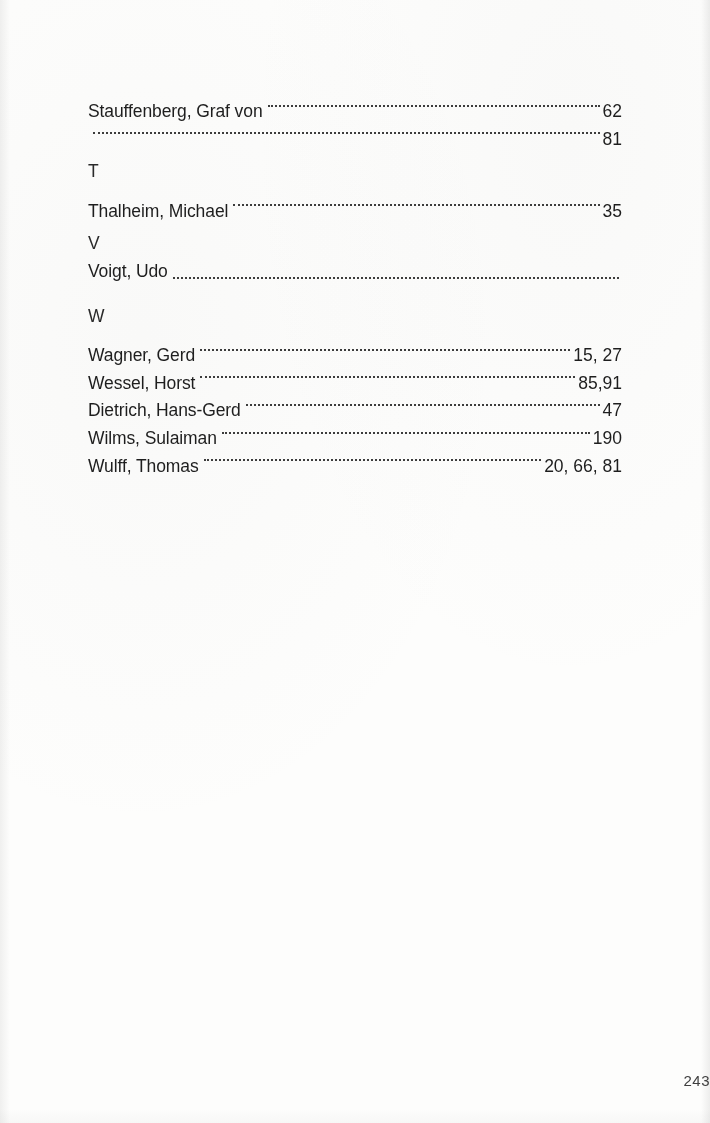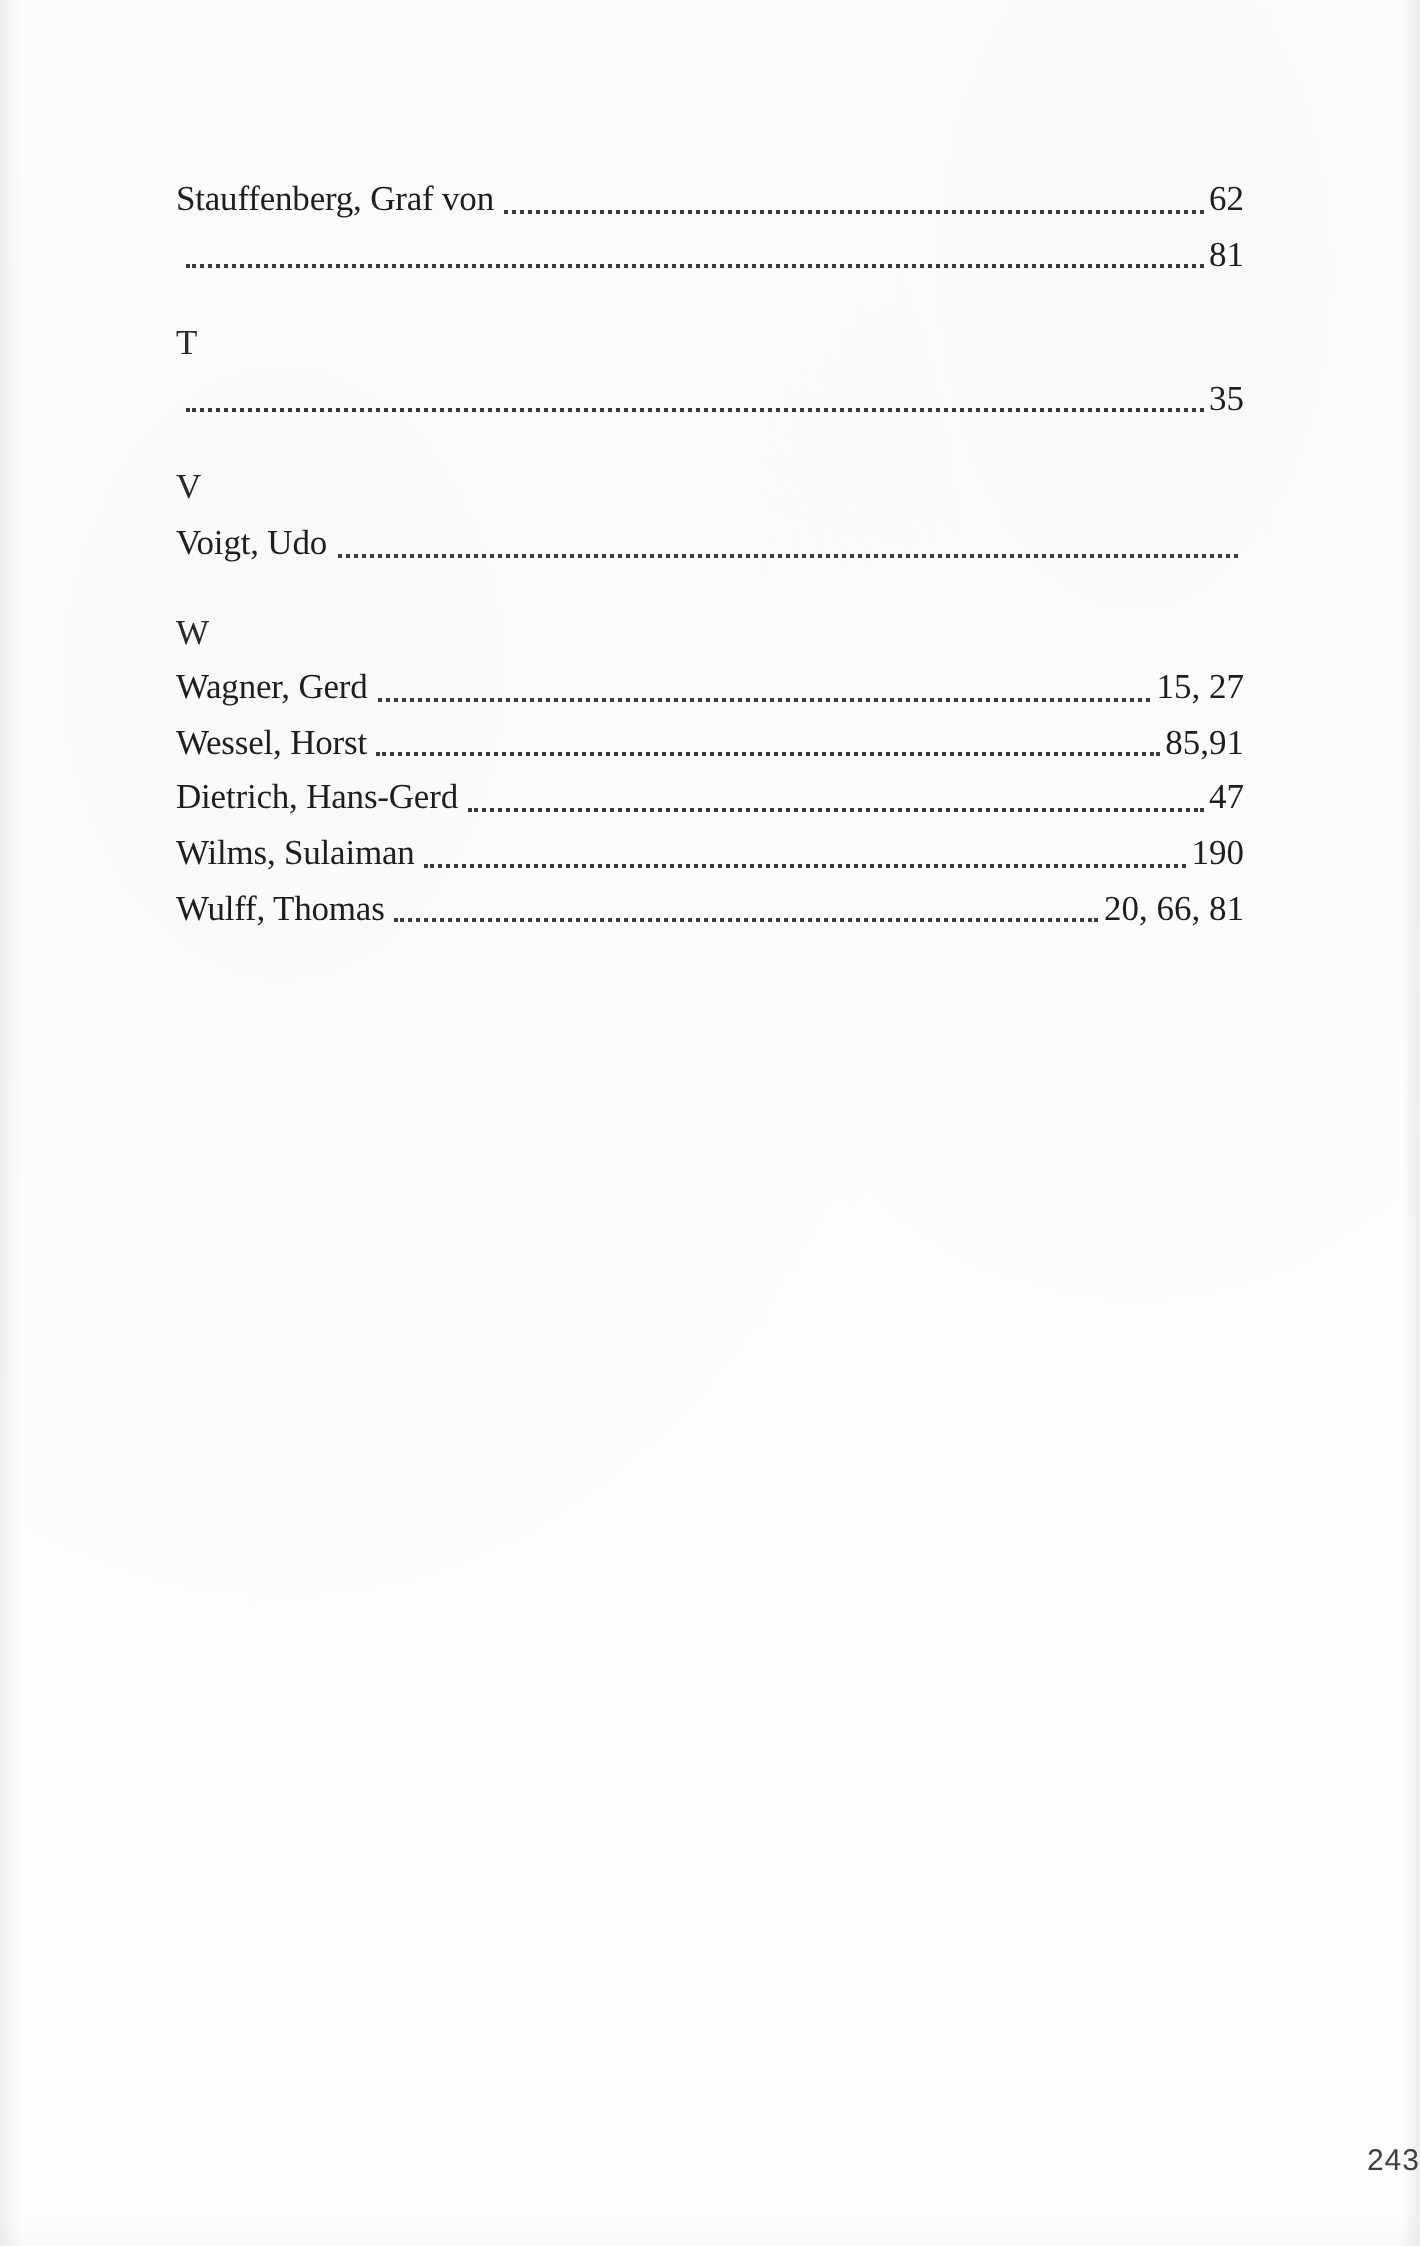--- a/index.html
+++ b/index.html
@@ -25,21 +25,20 @@
       linear-gradient(to top,   rgba(140,140,140,0.05), rgba(0,0,0,0) 14px),
       radial-gradient(ellipse at 20% 30%, rgba(150,150,150,0.04), rgba(0,0,0,0) 45%),
       radial-gradient(ellipse at 80% 12%, rgba(150,150,150,0.04), rgba(0,0,0,0) 40%),
       #fdfdfc;
   }
   .content {
     position: absolute;
     left: 88px;
     right: 88px;
     top: 86px;
-    font-family: Liberation Serif, serif;
   }
   .index-entry {
     display: flex;
     align-items: baseline;
     height: 27.6px;
     font-size: 17.5px;
     line-height: 27.6px;
     white-space: nowrap;
   }
   .entry-name {
@@ -49,20 +48,21 @@
   .leader {
     flex: 1 1 auto;
     align-self: flex-end;
     margin: 0 3px 7px 5px;
     border-bottom: 2px dotted #3c3c3c;
     min-width: 10px;
   }
   .entry-pages {
     flex: 0 0 auto;
     text-align: right;
+    margin-top: 12px;
   }
   .section-letter {
     font-size: 17.5px;
     line-height: 27.6px;
     margin-top: 17px;
     color: #2a2a2a;
   }
   .page-number {
     position: absolute;
     top: 1072px;
@@ -85,20 +85,21 @@
       <span class="leader"></span>
       <span class="entry-pages">62</span>
     </div>
     <div class="index-entry">
       <span class="leader"></span>
       <span class="entry-pages">81</span>
     </div>
 
     <div class="section-letter">T</div>
     <div class="index-entry">
+      <span class="entry-name">Thalheim, Michael</span>
       <span class="leader"></span>
       <span class="entry-pages">35</span>
     </div>
 
     <div class="section-letter">V</div>
     <div class="index-entry">
       <span class="entry-name">Voigt, Udo</span>
       <span class="leader"></span>
     </div>
 

